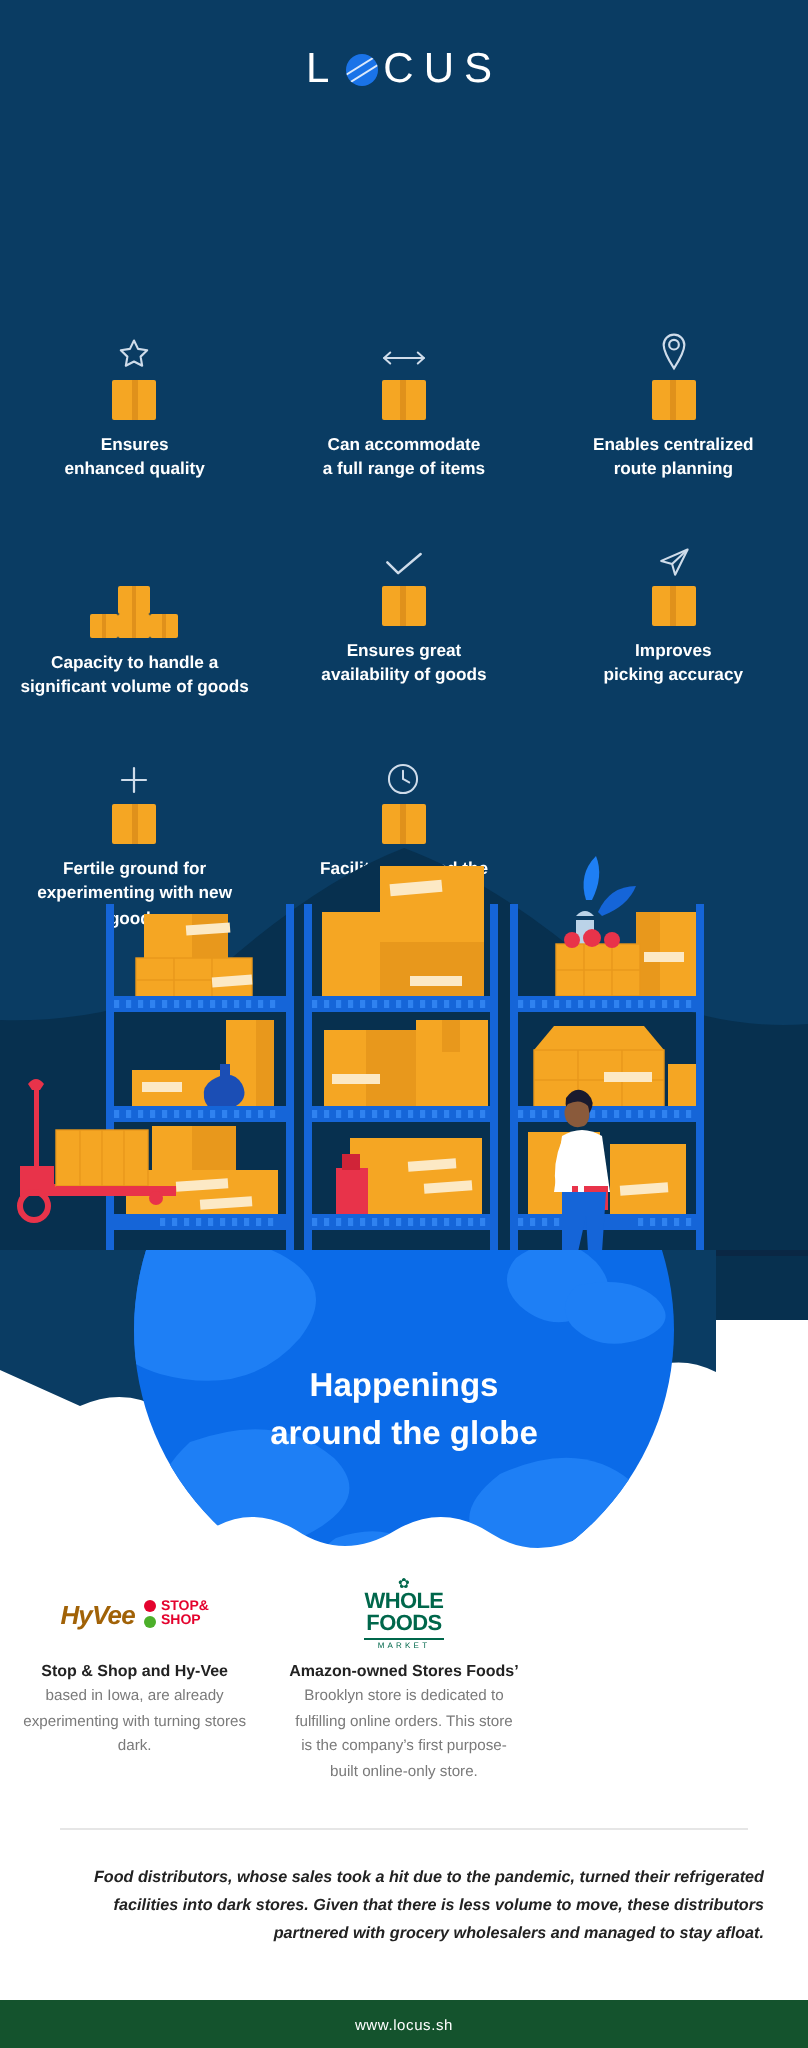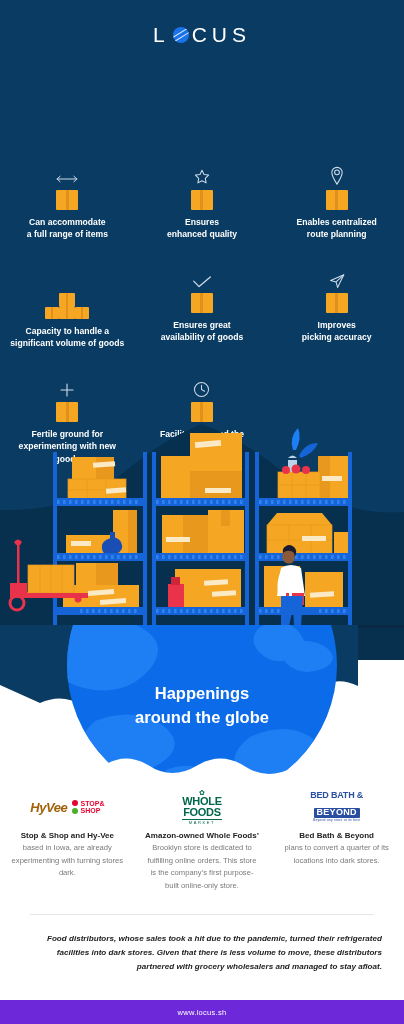--- a/index.html
+++ b/index.html
@@ -137,21 +137,21 @@
   
   .divider {
     position:absolute; left:30px; top:914px; width:344px; height:1px; background:#e6e6e6;
   }
   .footnote {
     position:absolute; left:22px; top:932px; width:360px; text-align:right;
     color:#222; font-size:8.1px; font-weight:bold; line-height:1.75;font-style:italic;
   }
   .url-bar {
     position:absolute; left:0; top:1000px; width:404px; height:24px;
-    background:#6d28d9; display:flex; align-items:center; justify-content:center;
+    background:#14532d; display:flex; align-items:center; justify-content:center;
   }
   .url-bar span { color:#ffffff; font-size:7.5px; letter-spacing:.3px; }
 </style>
 </head>
 <body>
 
 <div class="infographic">
 
   <div class="navy-section">
 
@@ -159,38 +159,38 @@
       <span class="logo-text">L</span>
       <span class="logo-globe"></span>
       <span class="logo-text">CUS</span>
     </div>
 
 
     <div class="benefits">
 
       <div class="benefit">
         <div class="benefit-icon">
+          <svg width="18" height="18" viewBox="0 0 24 24" fill="none" stroke="#cfdcea" stroke-width="1.4" stroke-linejoin="round">
+            <path d="M12 3l2.7 5.6 6.1.85-4.4 4.3 1.05 6.1L12 17l-5.45 2.85L7.6 13.75l-4.4-4.3 6.1-.85z"></path>
+          </svg>
+        </div>
+        <div class="crate"></div>
+        <div class="benefit-label">Ensures<br>enhanced quality</div>
+      </div>
+
+      <div class="benefit">
+        <div class="benefit-icon">
           <svg width="26" height="14" viewBox="0 0 34 14" fill="none" stroke="#cfdcea" stroke-width="1.3" stroke-linecap="round" stroke-linejoin="round">
             <line x1="4" y1="7" x2="30" y2="7"></line>
             <polyline points="8,3.4 4,7 8,10.6"></polyline>
             <polyline points="26,3.4 30,7 26,10.6"></polyline>
           </svg>
         </div>
         <div class="crate"></div>
         <div class="benefit-label">Can accommodate<br>a full range of items</div>
-      </div>
-
-      <div class="benefit">
-        <div class="benefit-icon">
-          <svg width="18" height="18" viewBox="0 0 24 24" fill="none" stroke="#cfdcea" stroke-width="1.4" stroke-linejoin="round">
-            <path d="M12 3l2.7 5.6 6.1.85-4.4 4.3 1.05 6.1L12 17l-5.45 2.85L7.6 13.75l-4.4-4.3 6.1-.85z"></path>
-          </svg>
-        </div>
-        <div class="crate"></div>
-        <div class="benefit-label">Ensures<br>enhanced quality</div>
       </div>
 
       <div class="benefit">
         <div class="benefit-icon">
           <svg width="16" height="20" viewBox="0 0 18 24" fill="none" stroke="#cfdcea" stroke-width="1.3">
             <path d="M9 1.6c-3.6 0-6.2 2.8-6.2 6.2 0 4.3 6.2 14 6.2 14s6.2-9.7 6.2-14c0-3.4-2.6-6.2-6.2-6.2z"></path>
             <circle cx="9" cy="7.6" r="2.9"></circle>
           </svg>
         </div>
         <div class="crate"></div>
@@ -574,35 +574,24 @@
 
     <div class="brand">
       <div class="brand-logo">
         <div class="wf">
           <div class="wf-leaf">✿</div>
           <div class="wf1">WHOLE</div>
           <div class="wf2">FOODS</div>
           <div class="wf3">MARKET</div>
         </div>
       </div>
-      <div class="brand-head">Amazon-owned Whole Foods’</div>
+      <div class="brand-head">Amazon-owned Stores Foods’</div>
       <div class="brand-body">Brooklyn store is dedicated to fulfilling online orders. This store is the company’s first purpose-built online-only store.</div>
     </div>
 
-    <div class="brand">
-      <div class="brand-logo">
-        <div class="bbb">
-          <div class="bbb1">BED BATH &amp;</div>
-          <div><span class="bbb2">BEYOND</span></div>
-          <div class="bbb3">Beyond any store at its best</div>
-        </div>
-      </div>
-      <div class="brand-head">Bed Bath &amp; Beyond</div>
-      <div class="brand-body">plans to convert a quarter of its locations into dark stores.</div>
-    </div>
 
   </div>
 
   <div class="divider"></div>
   <div class="footnote">Food distributors, whose sales took a hit due to the pandemic, turned their refrigerated facilities into dark stores. Given that there is less volume to move, these distributors partnered with grocery wholesalers and managed to stay afloat.</div>
   <div class="url-bar">
     <span>www.locus.sh</span>
   </div>
 
 </div>

